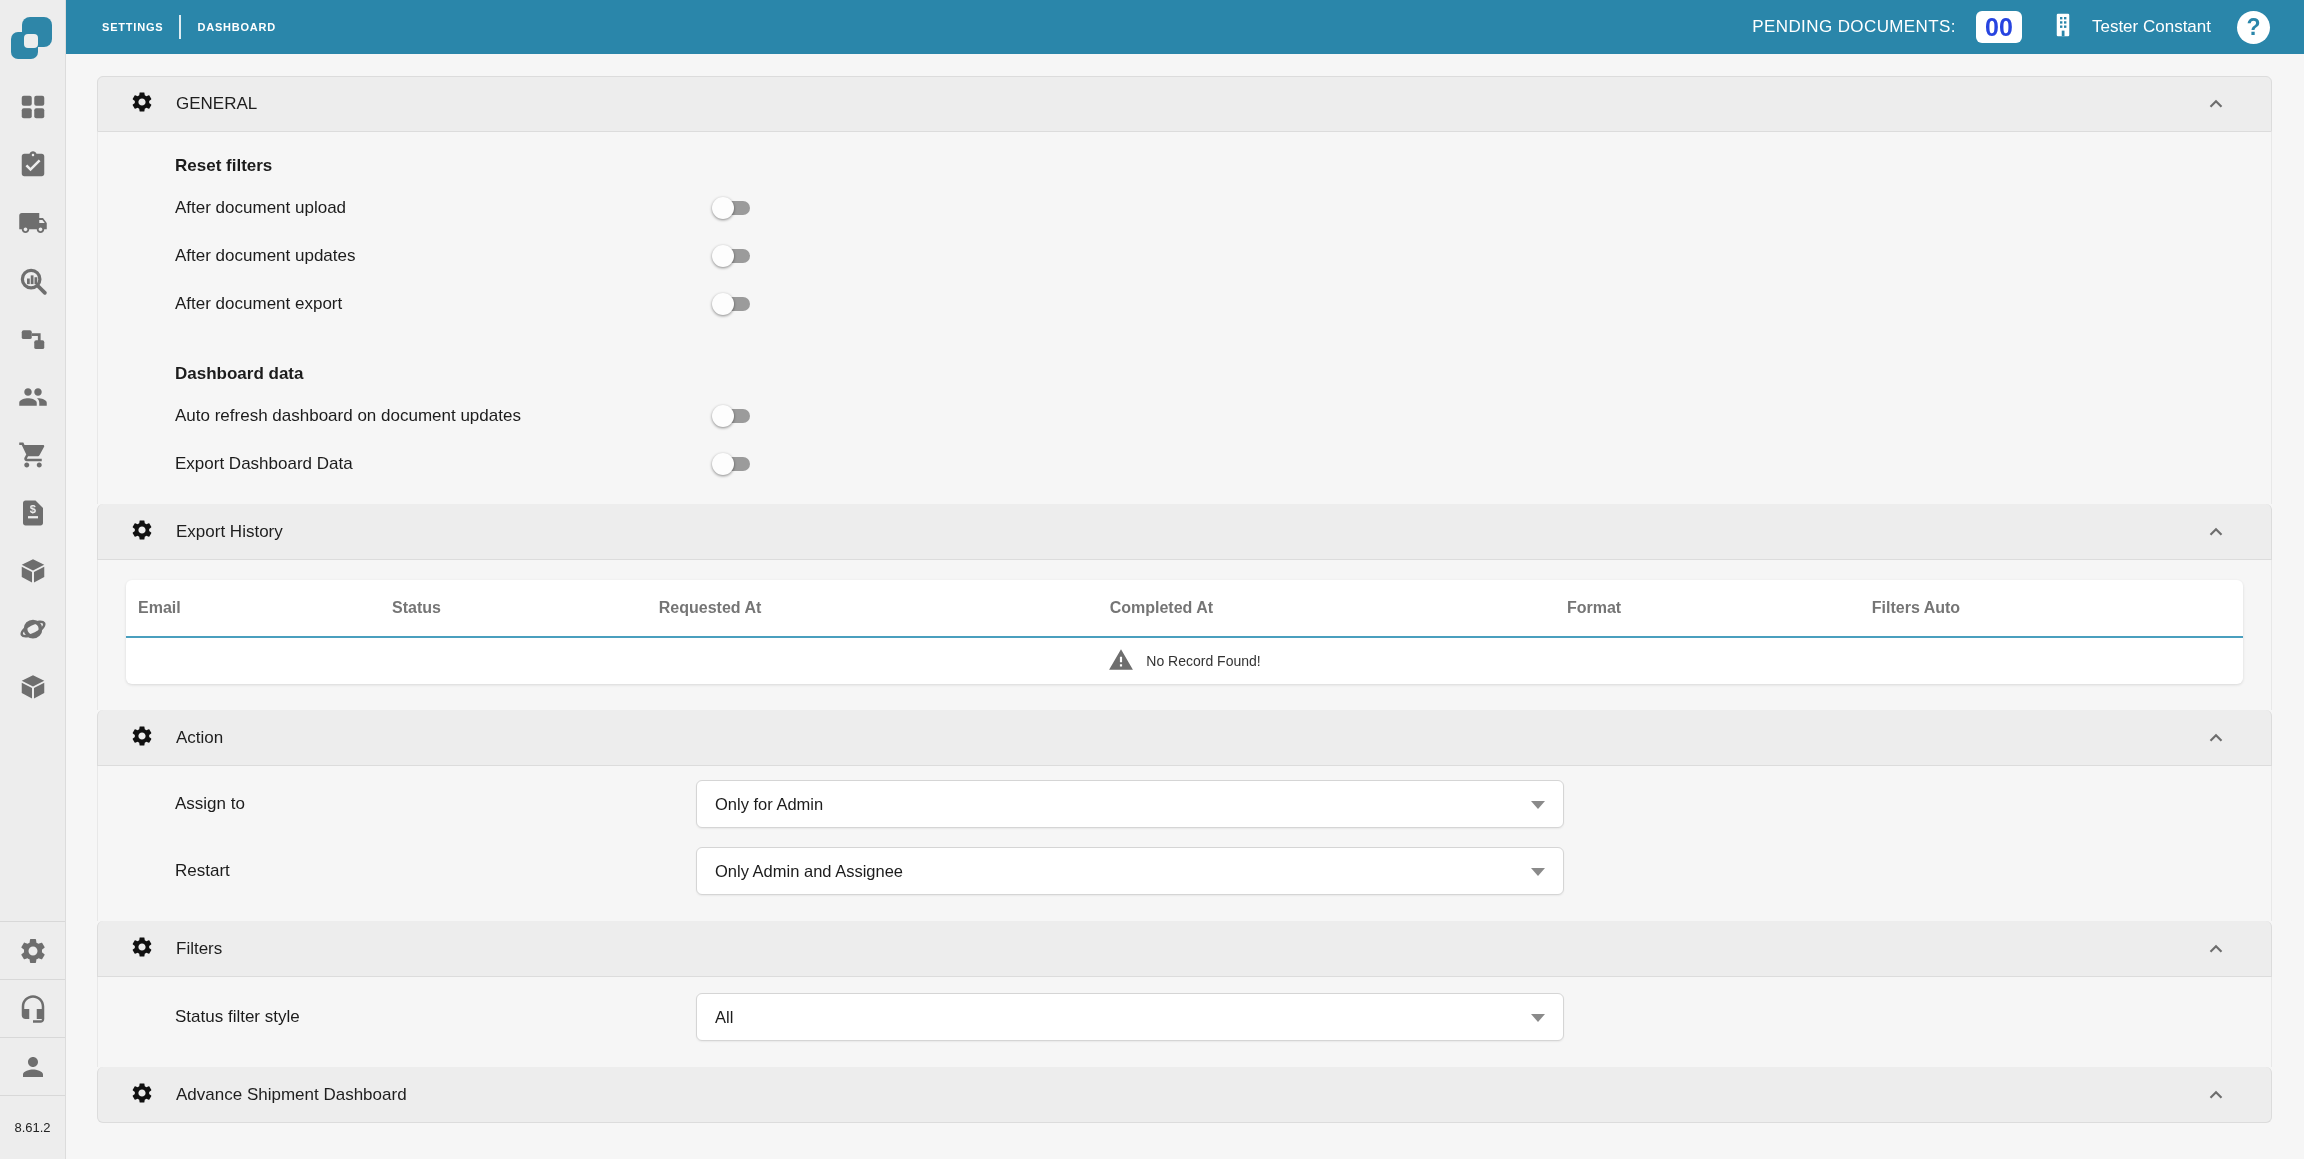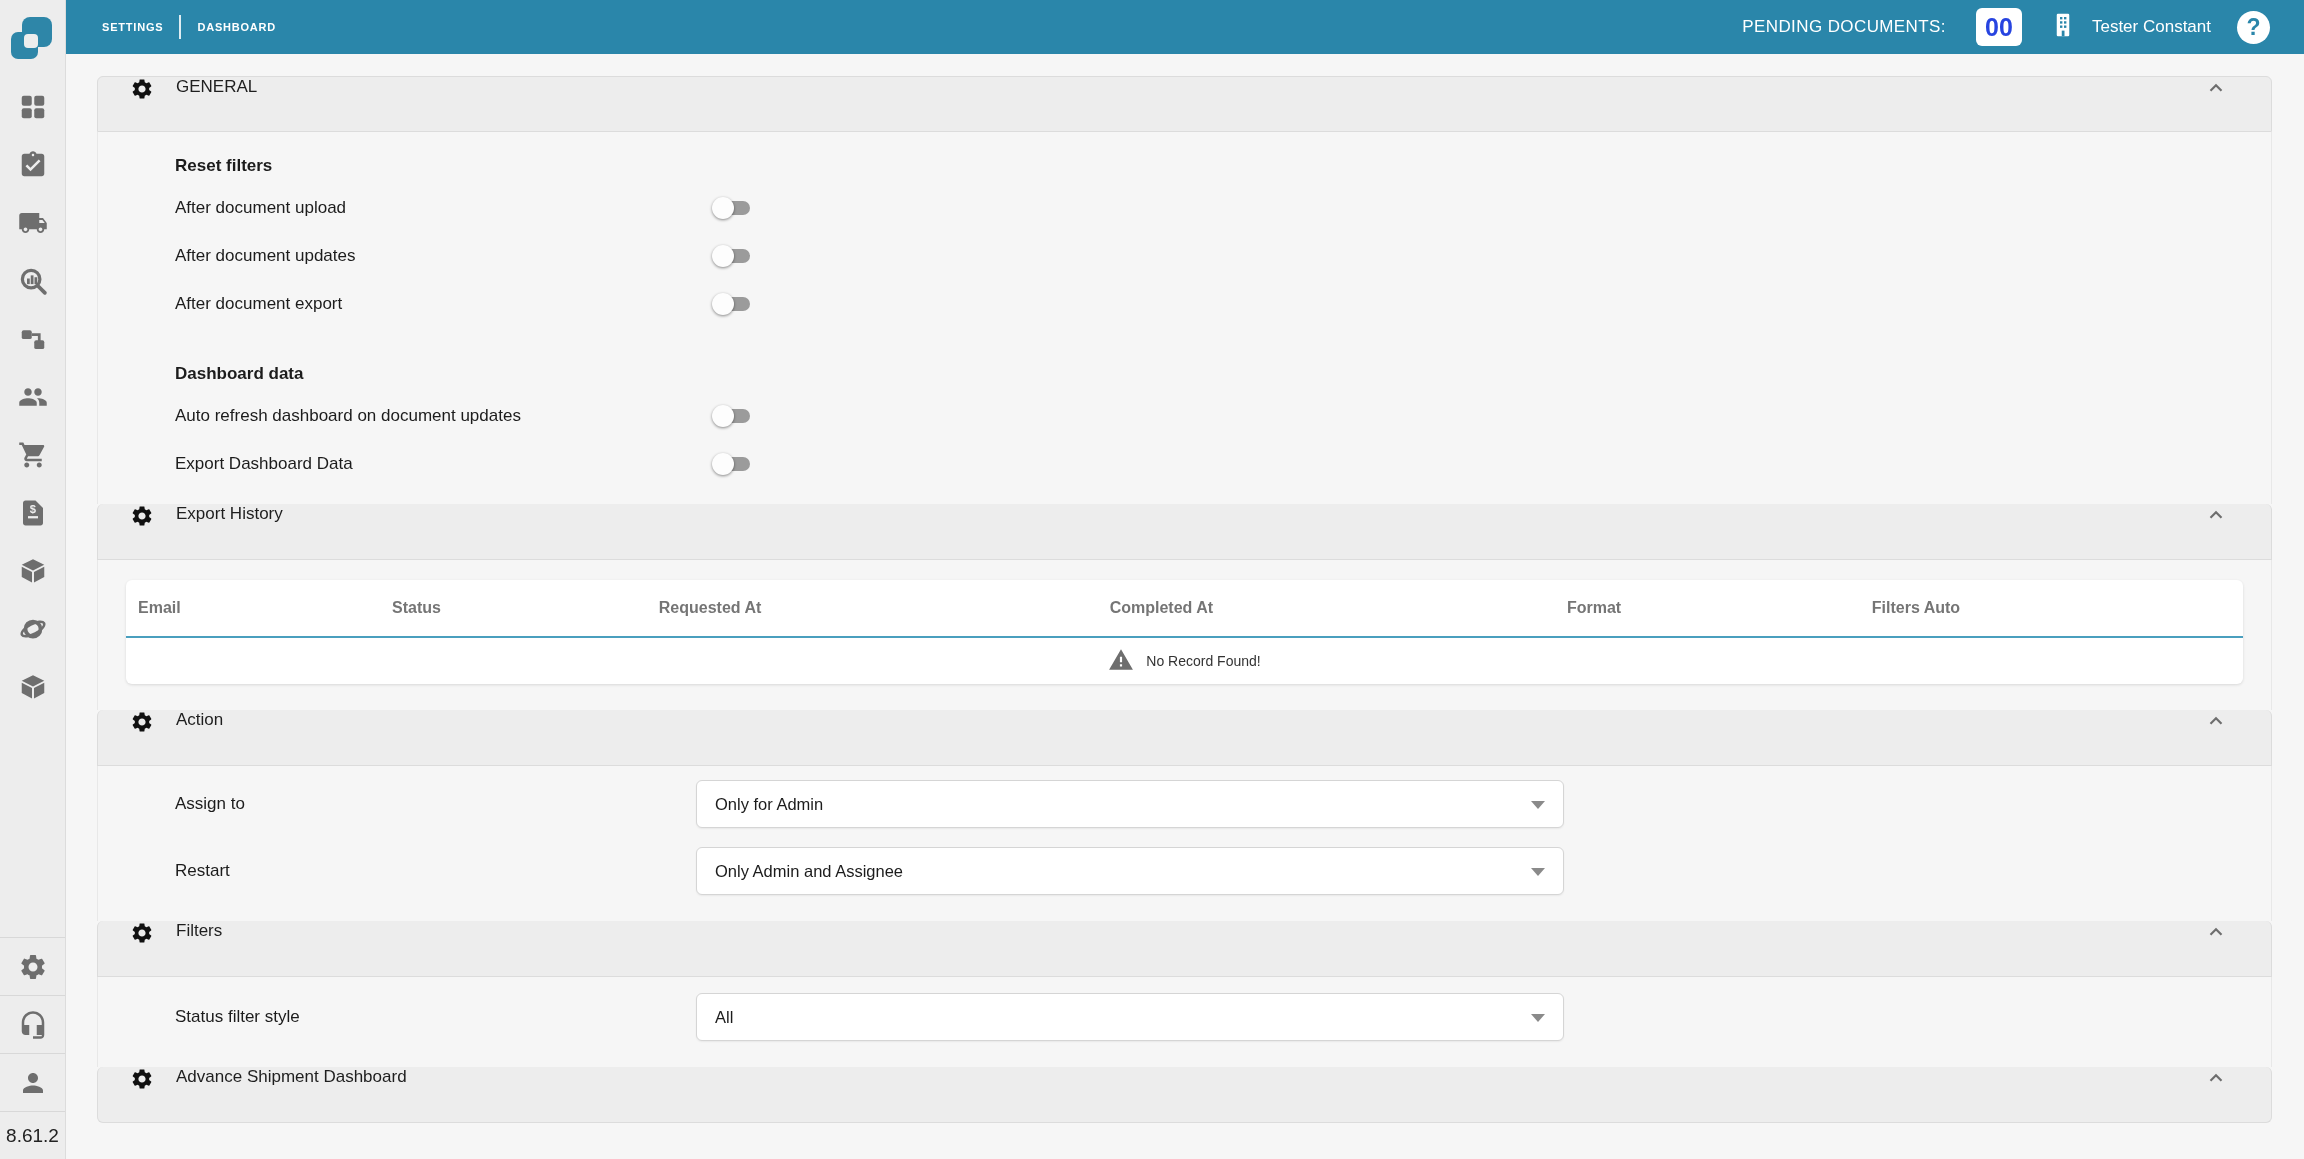--- a/index.html
+++ b/index.html
@@ -16,21 +16,21 @@
   .topbar {
     position: absolute; left: 66px; top: 0; right: 0; height: 54px;
     background: #2A86AA; display: flex; align-items: center; color: #fff;
   }
   .topbar-left { display: flex; align-items: center; gap: 16px; padding-left: 36px; }
   .nav-link { font-size: 11px; font-weight: 600; letter-spacing: .8px; color: #fff; cursor: pointer; }
   .nav-divider { width: 2px; height: 24px; background: rgba(255,255,255,.85); }
   .topbar-right { margin-left: auto; display: flex; align-items: center; padding-right: 34px; }
   .pending-label { font-size: 17px; font-weight: 500; letter-spacing: .4px; }
   .pending-badge {
-    margin-left: 30px; width: 46px; height: 38px; background: #FFFFFF; border-radius: 6px;
+    margin-left: 20px; width: 46px; height: 32px; background: #FFFFFF; border-radius: 6px;
     display: flex; align-items: center; justify-content: center;
     color: #2744E0; font-size: 25px; font-weight: bold;
   }
   .building { margin-left: 26px; }
   .user-name { margin-left: 14px; font-size: 17px; }
   .help-circle {
     margin-left: 26px; width: 33px; height: 33px; border-radius: 50%; background: #fff;
     color: #2A86AA; font-size: 23px; font-weight: bold;
     display: flex; align-items: center; justify-content: center; cursor: pointer;
   }
@@ -49,32 +49,32 @@
     display: flex; flex-direction: column; align-items: center; gap: 28px;
   }
   .side-nav .icon, .side-bottom .icon { width: 30px; height: 30px; cursor: pointer; }
   .side-nav svg, .side-bottom svg { display: block; }
   .side-bottom { position: absolute; bottom: 0; left: 0; right: 0; }
   .side-cell {
     height: 58px; border-top: 1px solid #D8D8D8;
     display: flex; align-items: center; justify-content: center;
   }
   .version-cell {
-    height: 48px; border-top: 1px solid #D8D8D8;
+    height: 64px; border-top: 1px solid #D8D8D8;
     display: flex; align-items: center; justify-content: center;
-    font-size: 19px; color: #222;
+    font-size: 13px; color: #222;
   }
 
   
   .main { position: absolute; left: 97px; top: 76px; width: 2175px; }
 
   .section-header {
     height: 56px; background: #EDEDED;
     border: 1px solid #DCDCDC; border-radius: 6px 6px 0 0;
-    display: flex; padding: 0 44px 0 32px; cursor: pointer;
+    display: flex; align-items: center; padding: 0 44px 0 32px; cursor: pointer;
   }
   .section-header + .section-header, .section-body + .section-header { border-top: none; }
   .section-title { margin-left: 22px; font-size: 17px; color: #1E1E1E; }
   .chevron { margin-left: auto; display: flex; }
   .section-body {
     border-left: 1px solid #E8E8E8; border-right: 1px solid #E8E8E8;
     background: #F6F6F6;
   }
 
   

